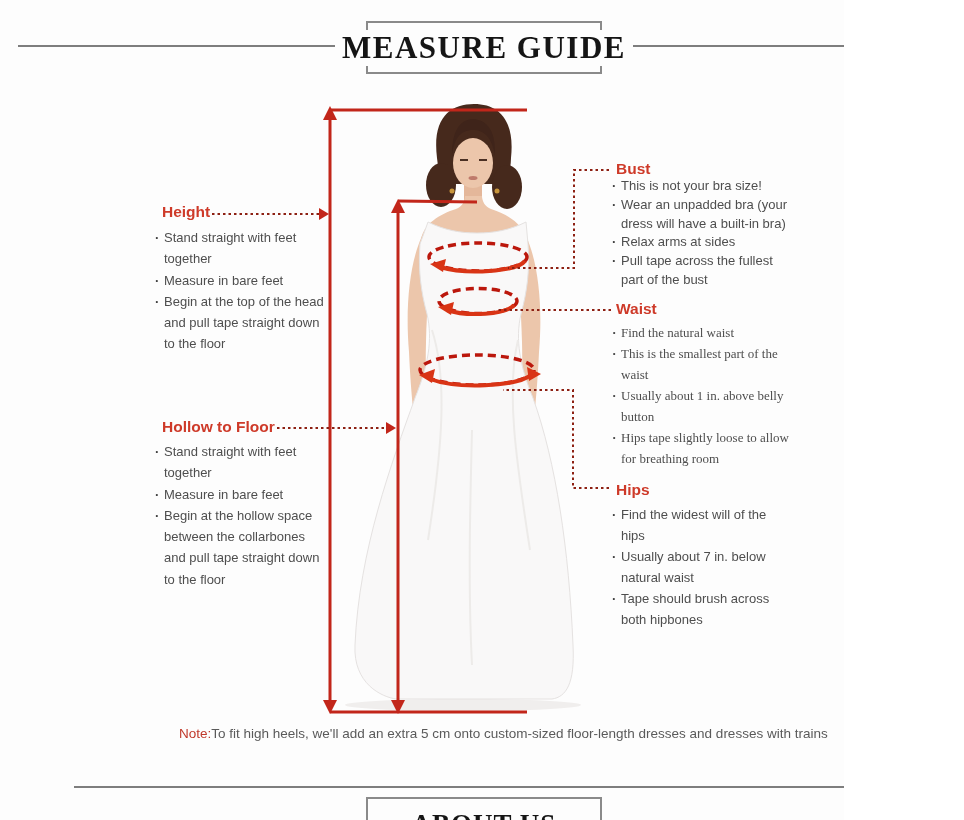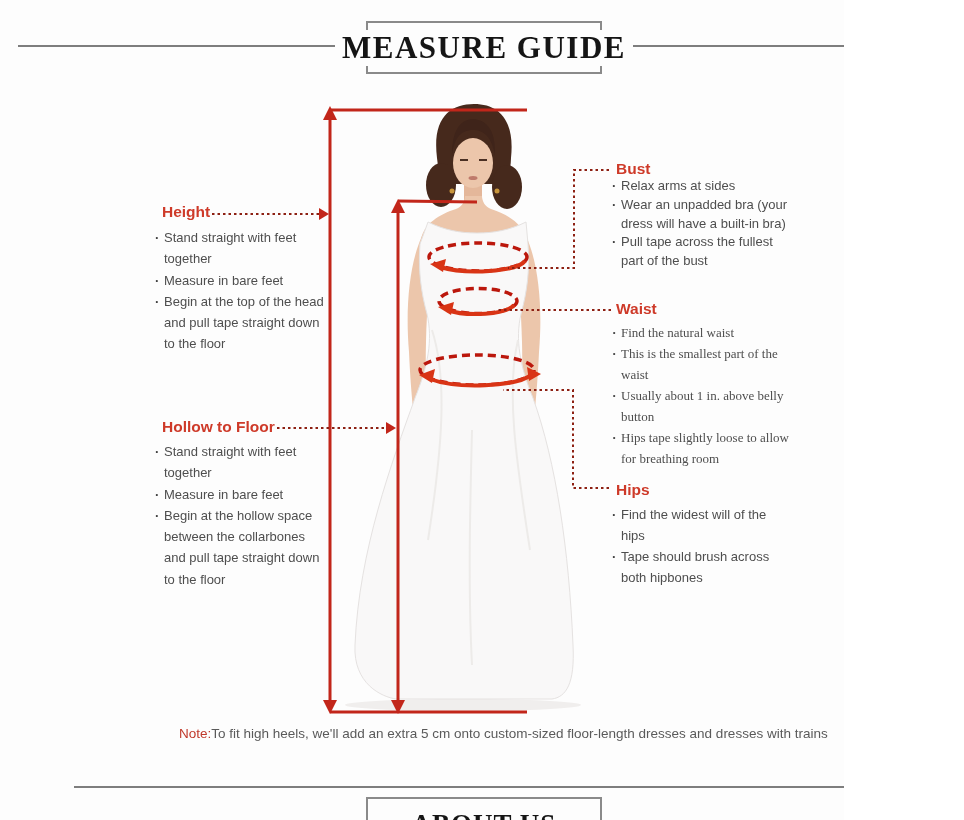--- a/index.html
+++ b/index.html
@@ -161,42 +161,45 @@
 together</div>
     <div class="b">Measure in bare feet</div>
     <div class="b">Begin at the hollow space
 between the collarbones
 and pull tape straight down
 to the floor</div>
   </div>
 
   <div id="bust-label" class="red-label">Bust</div>
   <div id="bust-list" class="bullets">
-    <div class="b">Relax arms at sides</div>
+    <div class="b">This is not your bra size!</div>
     <div class="b">Wear an unpadded bra (your
 dress will have a built-in bra)</div>
+    <div class="b">Relax arms at sides</div>
     <div class="b">Pull tape across the fullest
 part of the bust</div>
   </div>
 
   <div id="waist-label" class="red-label">Waist</div>
   <div id="waist-list" class="bullets">
     <div class="b">Find the natural waist</div>
     <div class="b">This is the smallest part of the
 waist</div>
     <div class="b">Usually about 1 in. above belly
 button</div>
     <div class="b">Hips tape slightly loose to allow
 for breathing room</div>
   </div>
 
   <div id="hips-label" class="red-label">Hips</div>
   <div id="hips-list" class="bullets">
     <div class="b">Find the widest will of the
 hips</div>
+    <div class="b">Usually about 7 in. below
+natural waist</div>
     <div class="b">Tape should brush across
 both hipbones</div>
   </div>
 
   <div id="note-line">
     <span class="note-prefix">Note:</span><span>To fit high heels, we'll add an extra 5 cm onto custom-sized floor-length dresses and dresses with trains</span>
   </div>
 
 </div>
 

